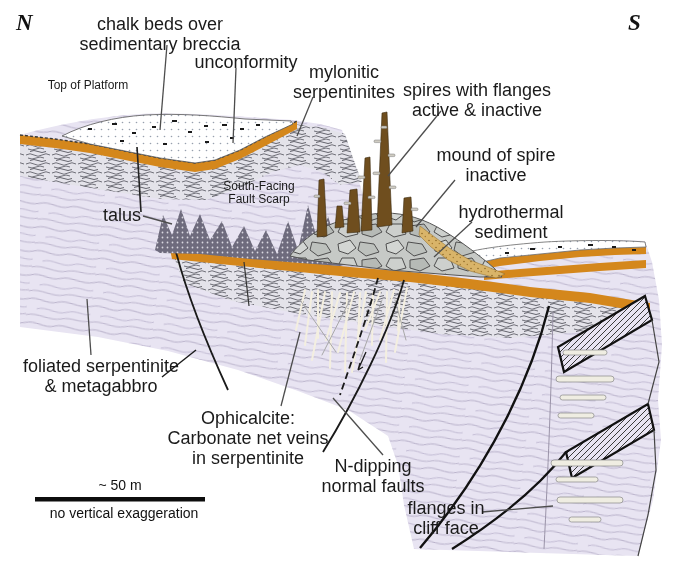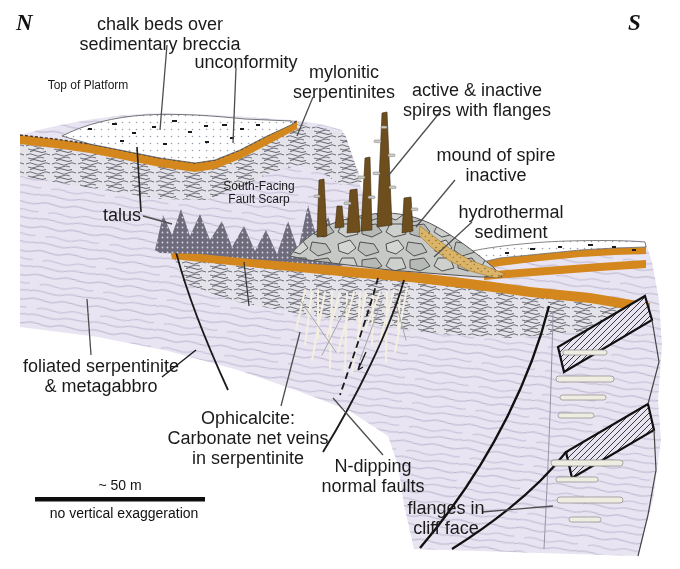--- a/index.html
+++ b/index.html
@@ -251,22 +251,22 @@
   <div>unconformity</div>
 </div>
 <div class="lbl" style="left:344px; top:63px">
   <div>mylonitic</div>
       <div>serpentinites</div>
 </div>
 <div class="lbl mid" style="left:88px; top:79px">
   <div>Top of Platform</div>
 </div>
 <div class="lbl" style="left:477px; top:81px">
-  <div>active &amp; inactive</div>
-      <div>spires with flanges</div>
+  <div>spires with flanges</div>
+      <div>active &amp; inactive</div>
 </div>
 <div class="lbl" style="left:496px; top:146px">
   <div>mound of spire</div>
       <div>inactive</div>
 </div>
 <div class="lbl big" style="left:259px; top:180px">
   <div>South-Facing</div>
       <div>Fault Scarp</div>
 </div>
 <div class="lbl" style="left:122px; top:206px">

